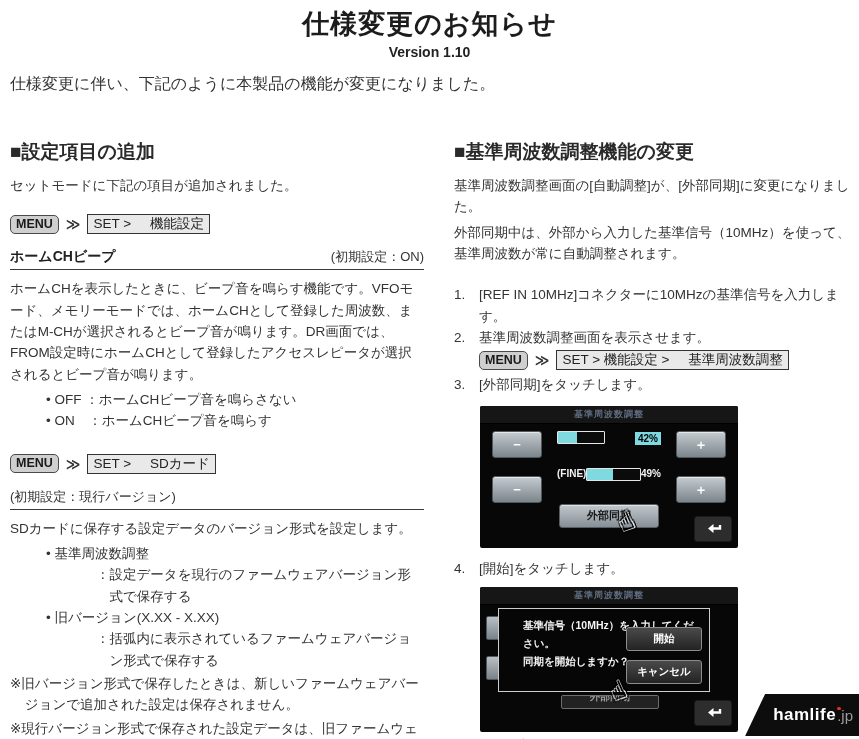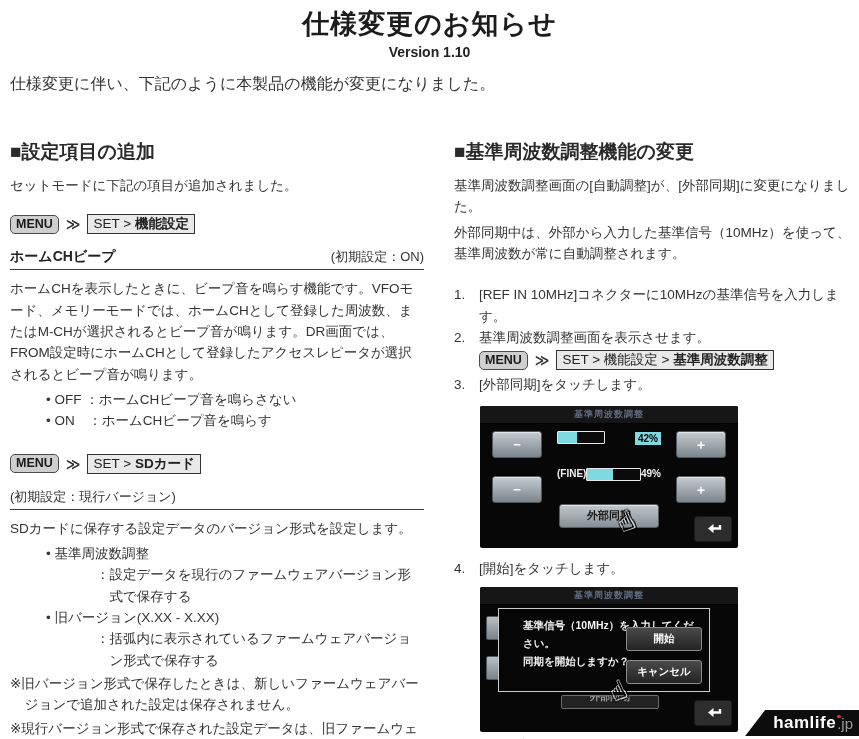--- a/index.html
+++ b/index.html
@@ -26,21 +26,21 @@
   .menu-path{display:flex;align-items:center;gap:7px;margin:18px 0 14px 0;}
   .menu-badge{
     font-size:12.5px;font-weight:bold;color:#1a1a1a;background:#cfcfcf;
     border:1.5px solid #4a4a4a;border-radius:5px;padding:0 5px;line-height:17px;
   }
   .menu-arrow{font-size:14px;font-weight:bold;color:#333;}
   .menu-box{
     font-size:13.5px;color:#222;background:#e9e9e9;border:1.5px solid #333;
     padding:0 5px;line-height:18px;white-space:nowrap;
   }
-  .menu-box .b{font-weight:bold;}
+  .menu-box .b{font-weight:normal;margin-left:15px;}
   
   .subhead{
     display:flex;justify-content:space-between;align-items:baseline;
     border-bottom:1.5px solid #3a3a3a;padding-bottom:3px;margin:4px 0 8px 0;
   }
   .subhead .t{font-size:14px;font-weight:bold;color:#222;}
   .subhead .d{font-size:13px;color:#333;}
   .bullet-line{font-size:13.5px;line-height:1.58;color:#333;padding-left:14px;text-indent:-10px;margin-left:32px;}
   .def-line{font-size:13.5px;line-height:1.58;color:#333;padding-left:86px;text-indent:-1em;margin-left:1em;}
   .note-line{font-size:13.5px;line-height:1.58;color:#333;padding-left:1.1em;text-indent:-1.1em;margin-top:2px;}
@@ -118,21 +118,21 @@
   }
   .behind-sliver{
     position:absolute;left:81px;top:108px;width:96px;height:12px;
     background:#222;border:1px solid #6d6d6d;border-radius:2px;overflow:hidden;z-index:1;
   }
   .behind-sliver span{display:block;color:#9a9a9a;font-size:10px;font-weight:bold;text-align:center;margin-top:-6px;}
   
   .completion{font-size:13.5px;color:#333;margin:2px 0 0 14px;line-height:1.5;}
   
   .watermark{
-    position:absolute;right:0;bottom:3px;height:26px;background:#0d0d0d;
+    position:absolute;right:0;bottom:3px;height:42px;background:#0d0d0d;
     display:flex;align-items:center;padding:0 6px 0 28px;
     clip-path:polygon(20px 0,100% 0,100% 100%,0 100%);z-index:10;
   }
   .watermark .wm-main{color:#fff;font-size:17px;font-weight:bold;letter-spacing:.5px;position:relative;}
   .watermark .wm-tld{color:#9b9b9b;font-size:15px;margin-left:1px;}
   .i-wrap{position:relative;}
   .i-wrap .red-dot{position:absolute;left:1px;top:1.5px;width:3.5px;height:3.5px;border-radius:50%;background:#e03020;}
   .arrow-svg{display:block;}
 </style>
 </head>

